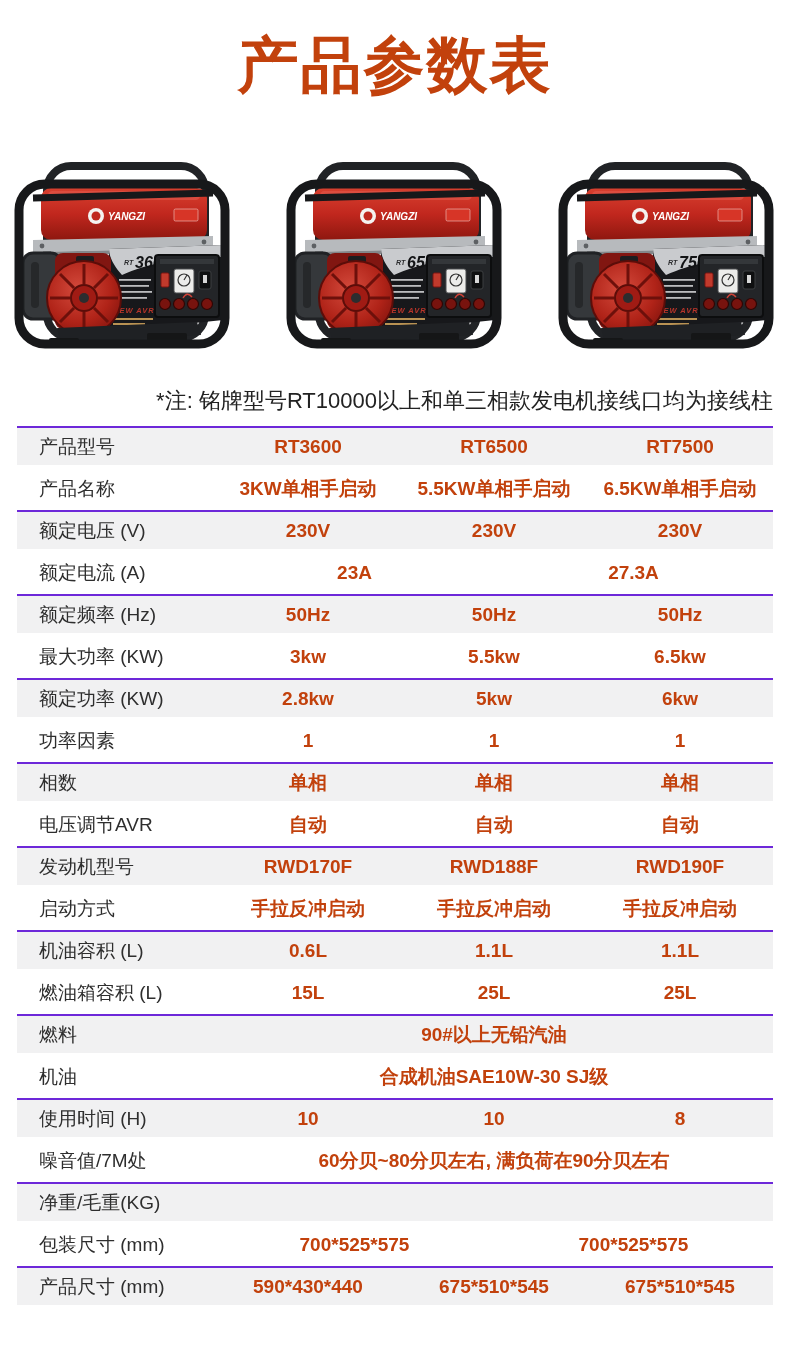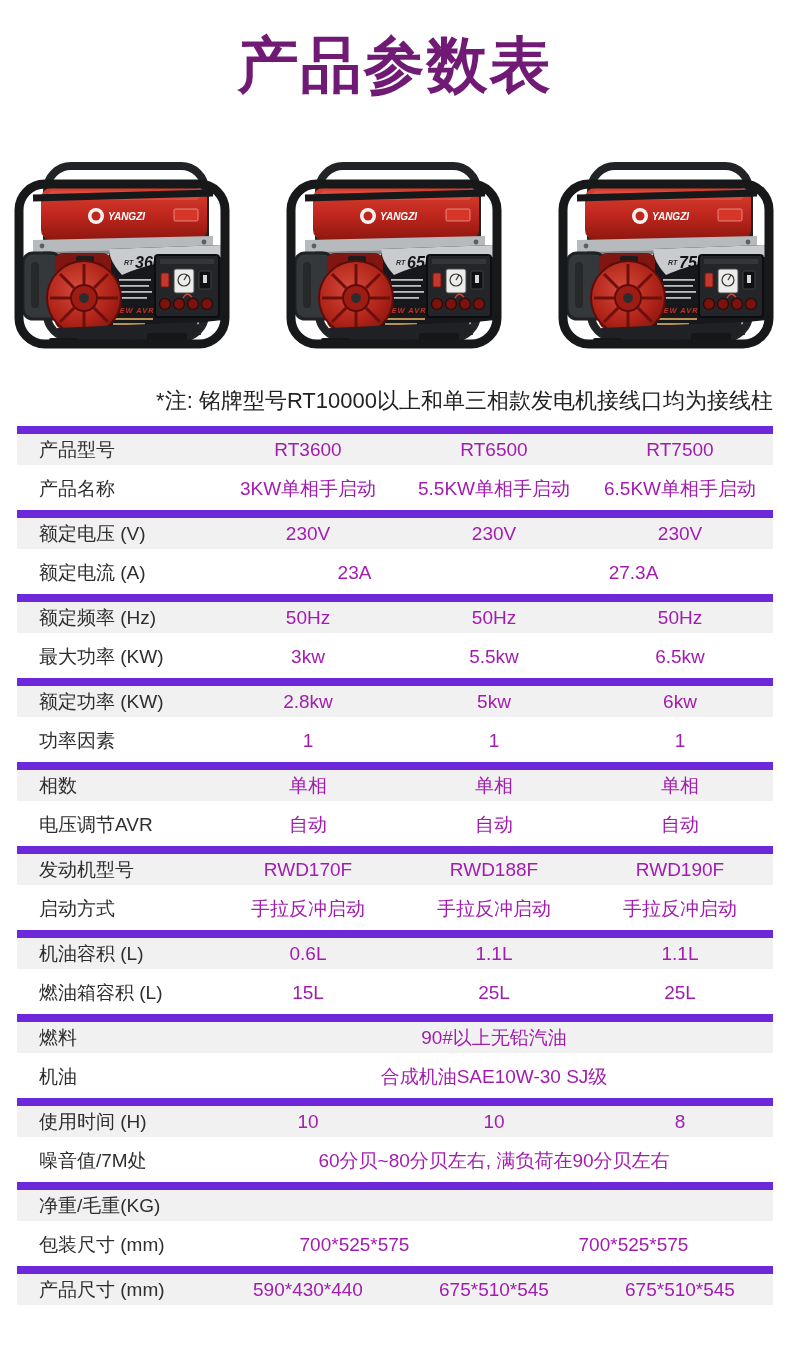--- a/index.html
+++ b/index.html
@@ -5,48 +5,48 @@
   * { margin:0; padding:0; box-sizing:border-box; }
   html,body { background:#ffffff; }
   .page {
     position:relative; width:790px; height:1354px; margin:0 auto;
     background:#ffffff; overflow:hidden;
     font-family:"Liberation Sans","DejaVu Sans",sans-serif;
     color:#222;
   }
   .title {
     margin-top:30px; text-align:center;
-    font-size:61px; font-weight:900; letter-spacing:2px; color:#701a75;
+    font-size:61px; font-weight:900; letter-spacing:2px; color:#c2410c;
     line-height:1.15;
   }
   .products {
     display:flex; justify-content:center; align-items:flex-start;
     margin:52px 17px 0; height:212px;gap:20px;
   }
   .product { width:252px; height:210px; flex:0 0 252px; }
   .product svg { display:block; width:100%; height:100%; }
   .note {
     margin:24px 17px 0; text-align:right;
     font-size:22px; font-weight:500; color:#222; line-height:26px;
   }
   .spec-table { margin:12px 17px 0; width:756px; }
   .row { display:flex; align-items:stretch; height:42px; background:#ffffff; }
   .row.shaded {
     background:#f1f1f2;
-    border-top:8px solid #6d28d9; border-bottom:3px solid #ffffff;
+    border-top:2px solid #6d28d9; border-bottom:3px solid #ffffff;
   }
   .cell.label {
     width:198px; flex:0 0 198px; display:flex; align-items:center;
     padding-left:22px; font-size:19px; font-weight:500; color:#2e2e2e;
     white-space:nowrap;
   }
   .values { flex:1; display:flex; align-items:stretch; }
   .cell.value {
     flex:1; display:flex; align-items:center; justify-content:center;
-    font-size:19px; font-weight:400; color:#a21caf; text-align:center;
+    font-size:19px; font-weight:700; color:#c2410c; text-align:center;
     white-space:nowrap;
   }
 </style>
 </head>
 <body>
 
 <div class="page">
 
   <h1 class="title">产品参数表</h1>
 

